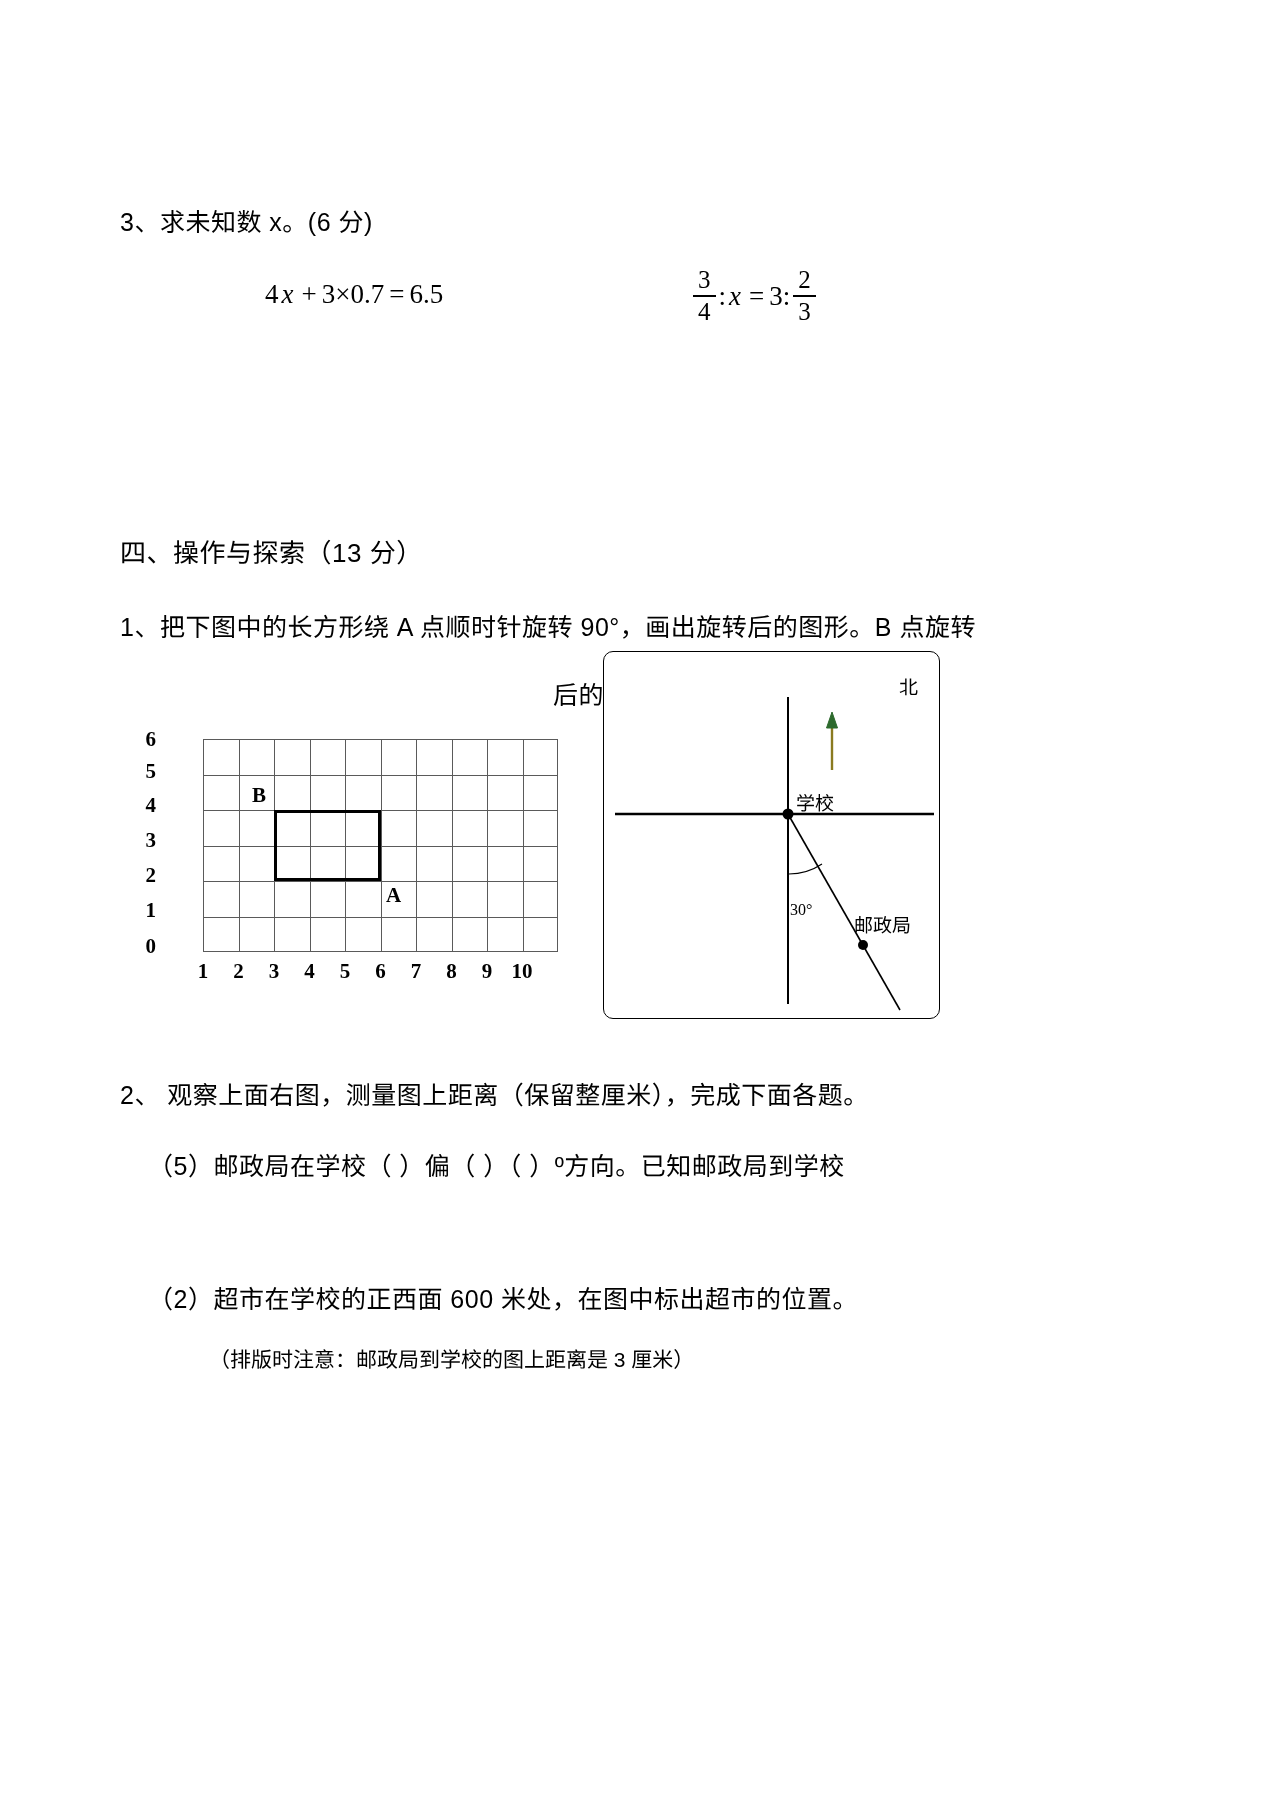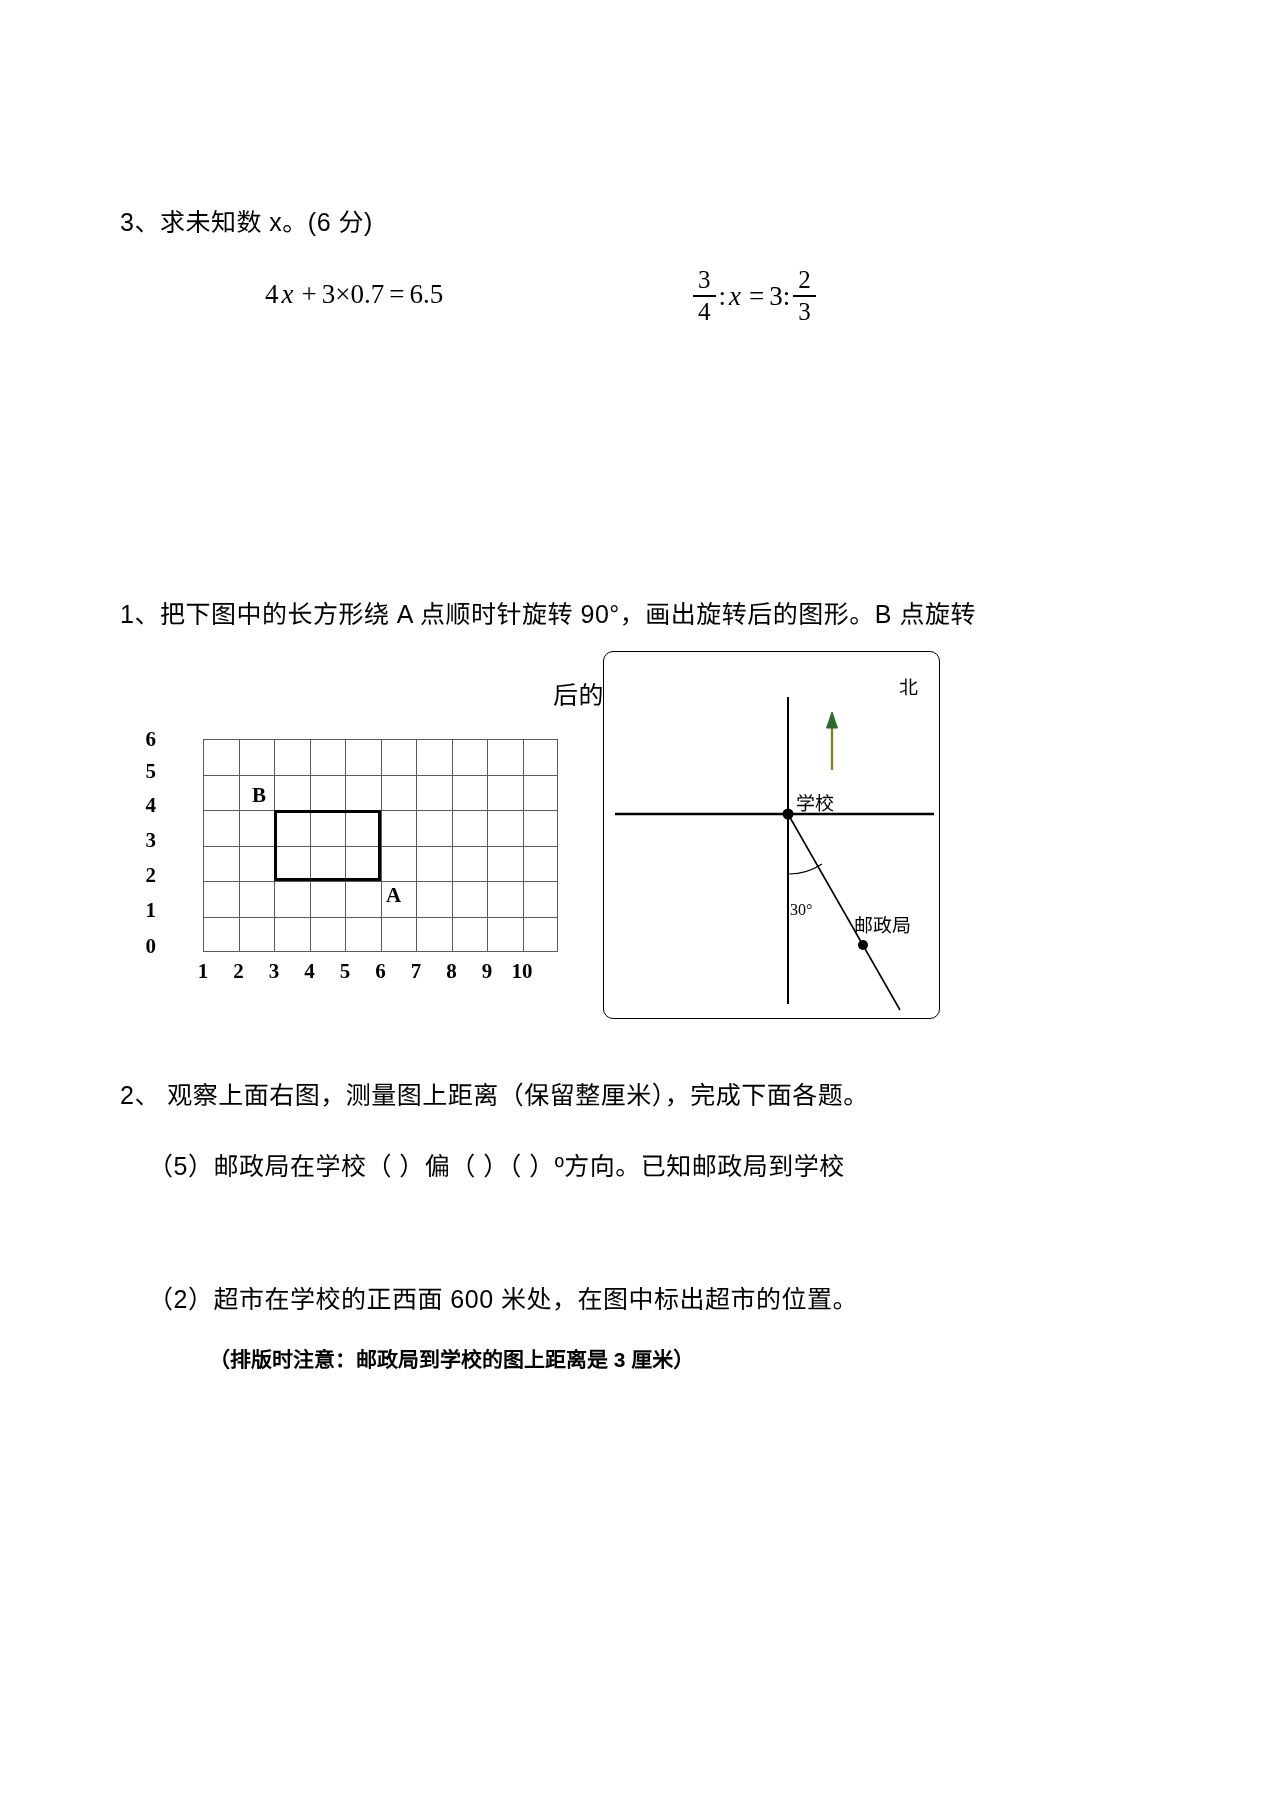--- a/index.html
+++ b/index.html
@@ -108,21 +108,21 @@
     font-family:"Liberation Serif","DejaVu Serif",serif;
     font-size:19px;
     white-space:nowrap;
   }
   .map-lbl.ang{font-size:16px;}
 
   
   .note{
     position:absolute;
     font-size:21px;
-    font-weight:bold;
+    font-weight:normal;
     white-space:nowrap;
   }
 </style>
 </head>
 <body>
 
 <div class="page">
 
   <div class="ln" style="left:120px;top:196px;">3、求未知数 x。(6 分)</div>
 
@@ -148,22 +148,23 @@
     <span class="sp">=</span>
     <span>3</span>
     <span>:</span>
     <span class="frac">
       <span class="num">2</span>
       <span class="bar"></span>
       <span class="den">3</span>
     </span>
   </div>
 
-
-  <div class="ln" style="left:120px;top:588px;">1、把下图中的长方形绕 A 点顺时针旋转 90°，画出旋转后的图形。B 点旋转</div>
+  <div class="ln" style="left:120px;top:527px;font-size:26px;">四、操作与探索（13 分）</div>
+
+  <div class="ln" style="left:120px;top:601px;">1、把下图中的长方形绕 A 点顺时针旋转 90°，画出旋转后的图形。B 点旋转</div>
   <div class="ln" style="left:553px;top:669px;">后的</div>
 
   <div id="grid-figure">
 
     <div class="axis-y-num" style="top:-12px;">6</div>
     <div class="axis-y-num" style="top:20px;">5</div>
     <div class="axis-y-num" style="top:54px;">4</div>
     <div class="axis-y-num" style="top:89px;">3</div>
     <div class="axis-y-num" style="top:124px;">2</div>
     <div class="axis-y-num" style="top:159px;">1</div>

